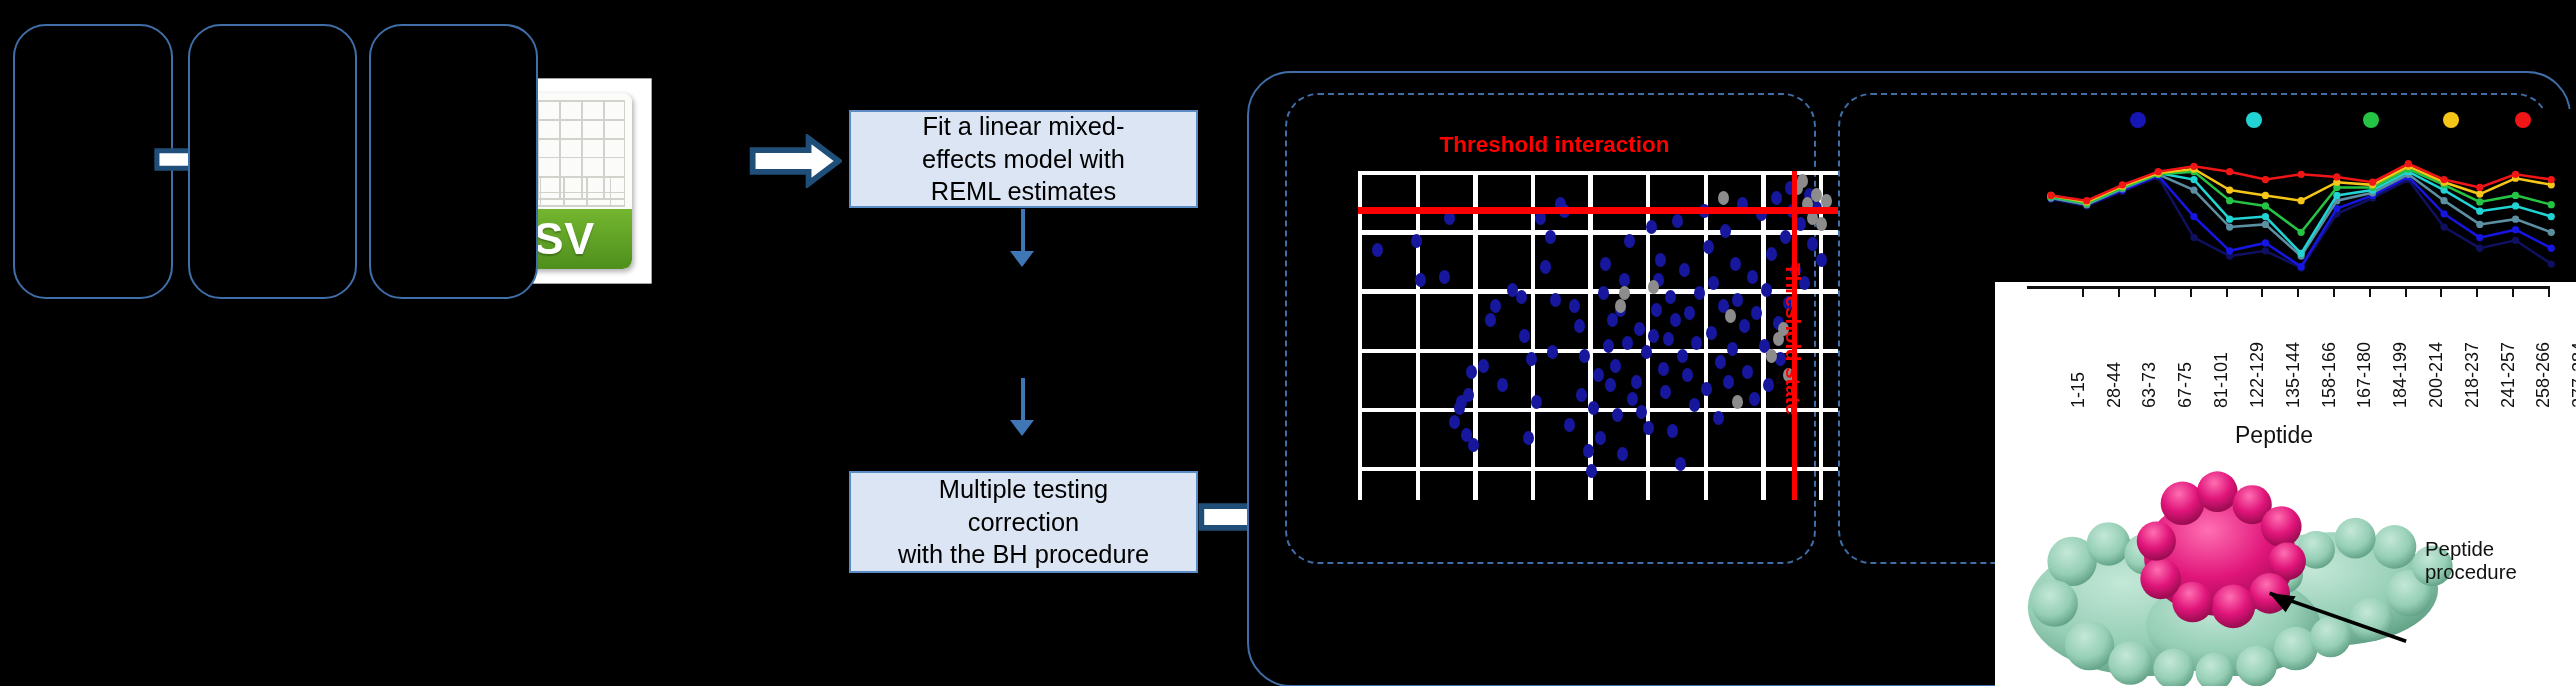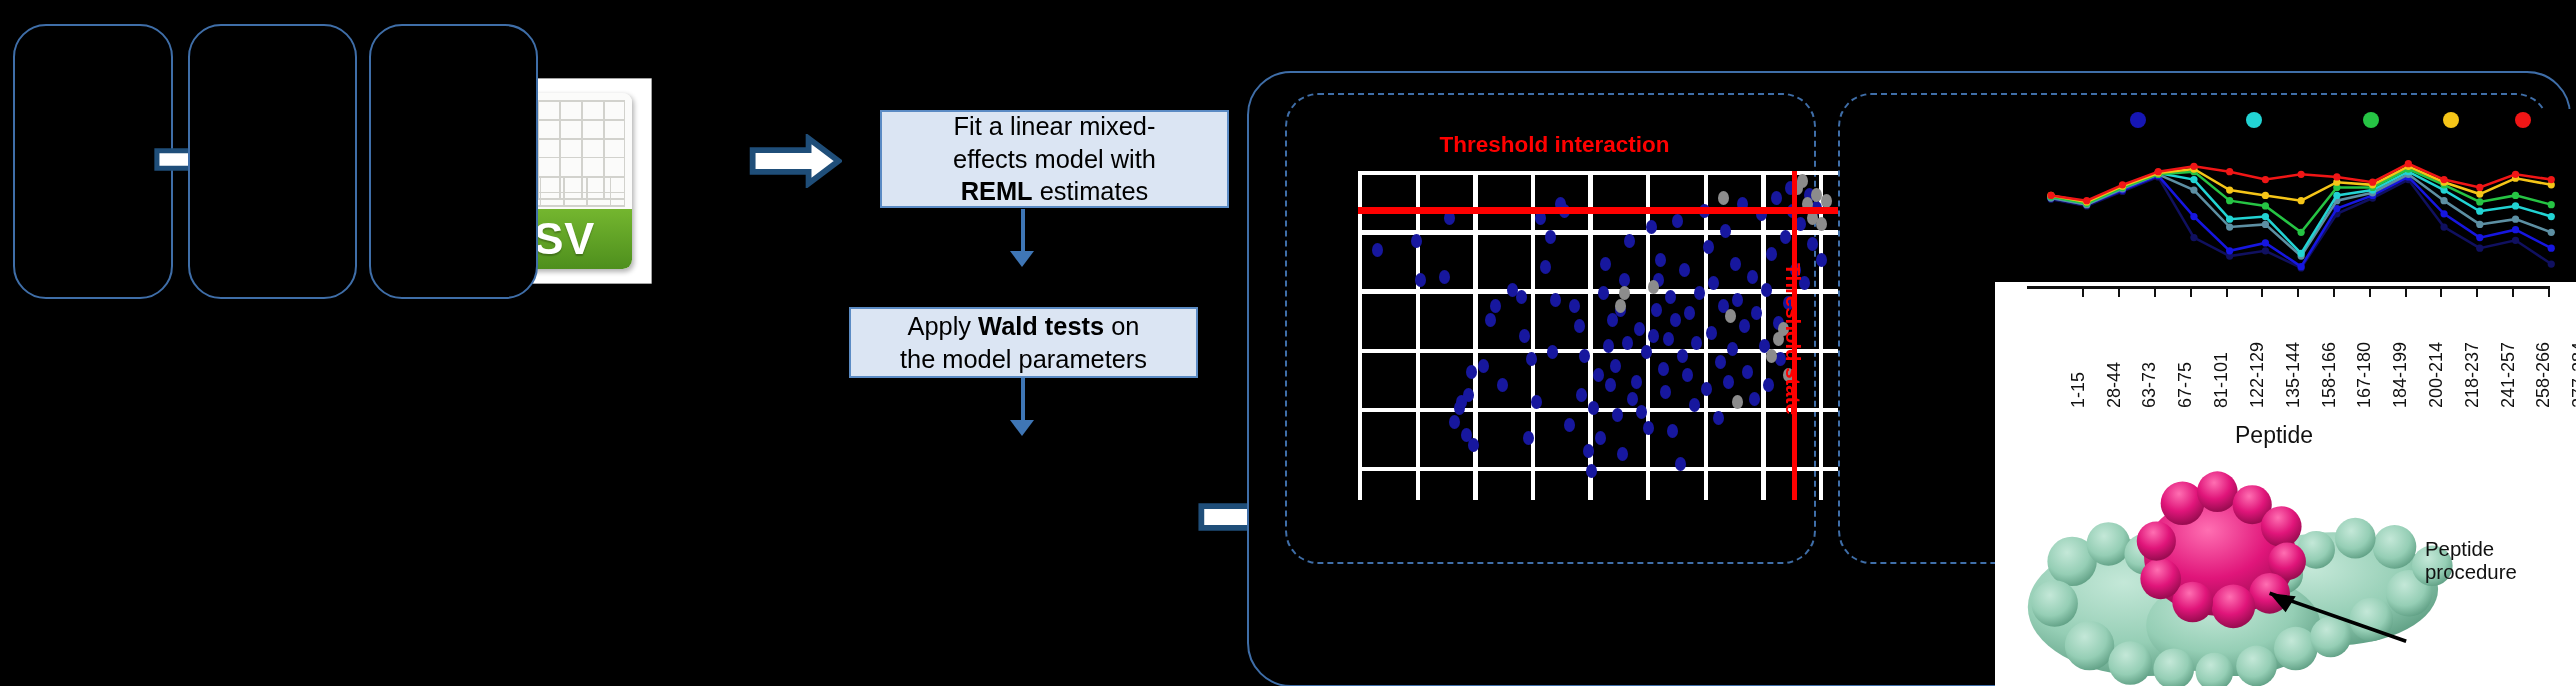--- a/index.html
+++ b/index.html
@@ -11,21 +11,21 @@
   .panel-dashed{position:absolute;border:2.9px dashed #3f6ea8;border-radius:33px;background:#000;box-sizing:border-box;}
 
   
   .blockarrow{position:absolute;}
   .blockarrow svg{display:block;}
 
   
   .stepbox{position:absolute;background:#dbe5f3;border:2.2px solid #5b8bc4;box-sizing:border-box;
            display:flex;align-items:center;justify-content:center;text-align:center;
            color:#000;font-size:25.4px;line-height:1.28;padding:4.4px 10.2px;}
-  .stepbox b{font-weight:700;}
+  .stepbox b{font-weight:400;}
   .connector{position:absolute;background:#3f76b5;width:3.6px;}
   .connector-head{position:absolute;width:0;height:0;border-left:12.4px solid transparent;
                   border-right:12.4px solid transparent;border-top:16px solid #3f76b5;}
 
   
   .csv-wrap{position:absolute;background:#fff;box-shadow:0 0 0 0.7px #e8e8e8;}
   .csv-card{position:absolute;left:11%;top:7%;width:80%;height:86%;border-radius:9.4px;
             background:linear-gradient(#f4f4f2,#e4e4e0);
             box-shadow:1.5px 2.9px 5.1px rgba(0,0,0,.30);overflow:hidden;}
   .csv-sheet{position:absolute;left:0;top:0;right:0;height:66%;background:#fbfbfa;}
@@ -117,36 +117,36 @@
   </div>
 
   <div class="blockarrow" style="left:749px;top:134px;width:93px;height:54px;">
     <svg width="93" height="54" viewBox="0 0 128 74">
       <polygon points="5,22 82,22 82,6 123,37 82,68 82,52 5,52" fill="#ffffff" stroke="#1f4e79" stroke-width="8" stroke-linejoin="miter"></polygon>
     </svg>
   </div>
 
   <div class="panel" style="left:369px;top:24px;width:169px;height:275px;"></div>
 
-  <div class="stepbox" style="left:880px;top:110px;width:349px;height:98px;">
+  <div class="stepbox" style="left:849px;top:110px;width:349px;height:98px;">
     <div>
       Fit a linear mixed-<br>effects model with<br><b>REML</b> estimates
     </div>
   </div>
   <div class="connector" style="left:1021px;top:209px;height:49px;"></div>
   <div class="connector-head" style="left:1010px;top:251px;"></div>
 
-  <div class="stepbox" style="left:849px;top:307px;width:349px;height:71px;">
-    <div>
-      Apply <b>Wald tests</b> on<br>the model parameters
-    </div>
-  </div>
   <div class="connector" style="left:1021px;top:378px;height:49px;"></div>
   <div class="connector-head" style="left:1010px;top:420px;"></div>
 
+  <div class="stepbox" style="left:849px;top:471px;width:349px;height:102px;">
+    <div>
+      Multiple testing<br>correction<br>with the <b>BH</b> procedure
+    </div>
+  </div>
 
   <div class="blockarrow" style="left:1198px;top:491px;width:89px;height:52px;">
     <svg width="89" height="52" viewBox="0 0 122 72">
       <polygon points="4,21 78,21 78,5 117,36 78,67 78,51 4,51" fill="#ffffff" stroke="#1f4e79" stroke-width="8" stroke-linejoin="miter"></polygon>
     </svg>
   </div>
 
   <div class="panel" style="left:1247px;top:71px;width:1324px;height:616px;border-radius:44px;"></div>
 
   <div class="panel-dashed" style="left:1285px;top:93px;width:531px;height:471px;"></div>

